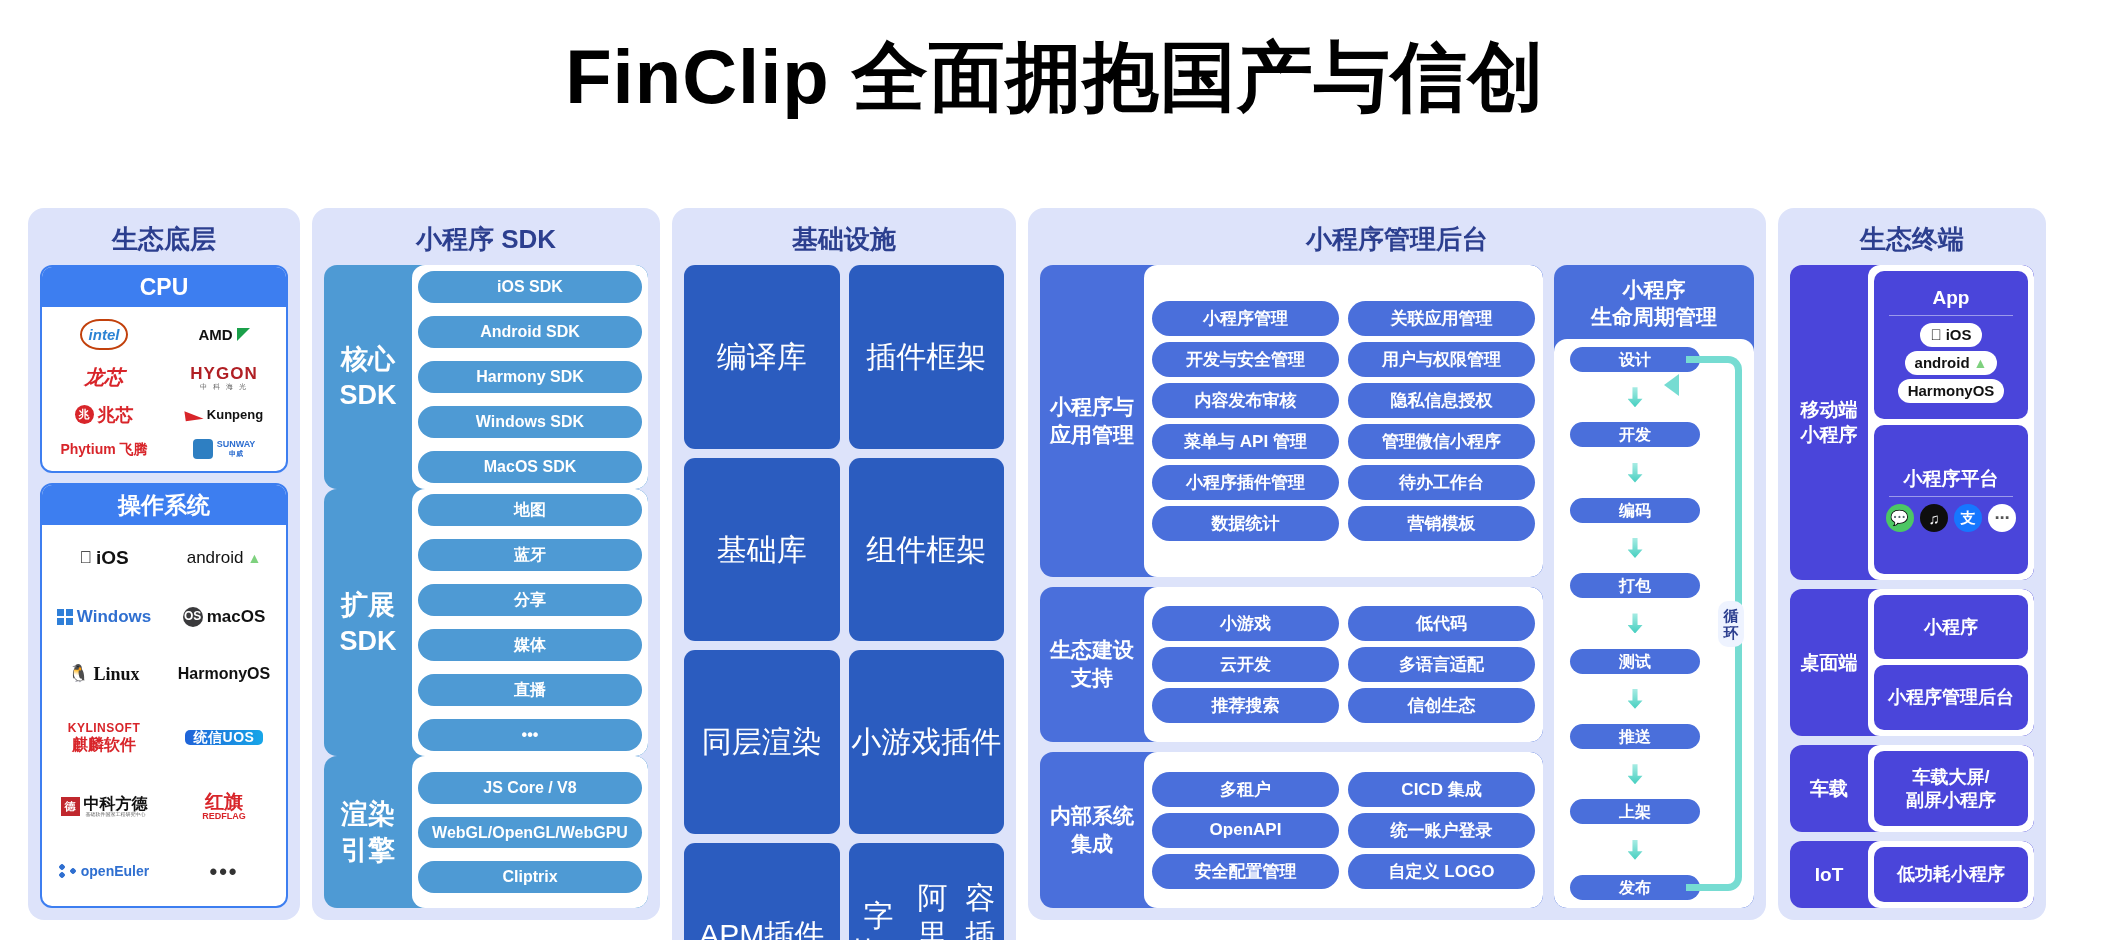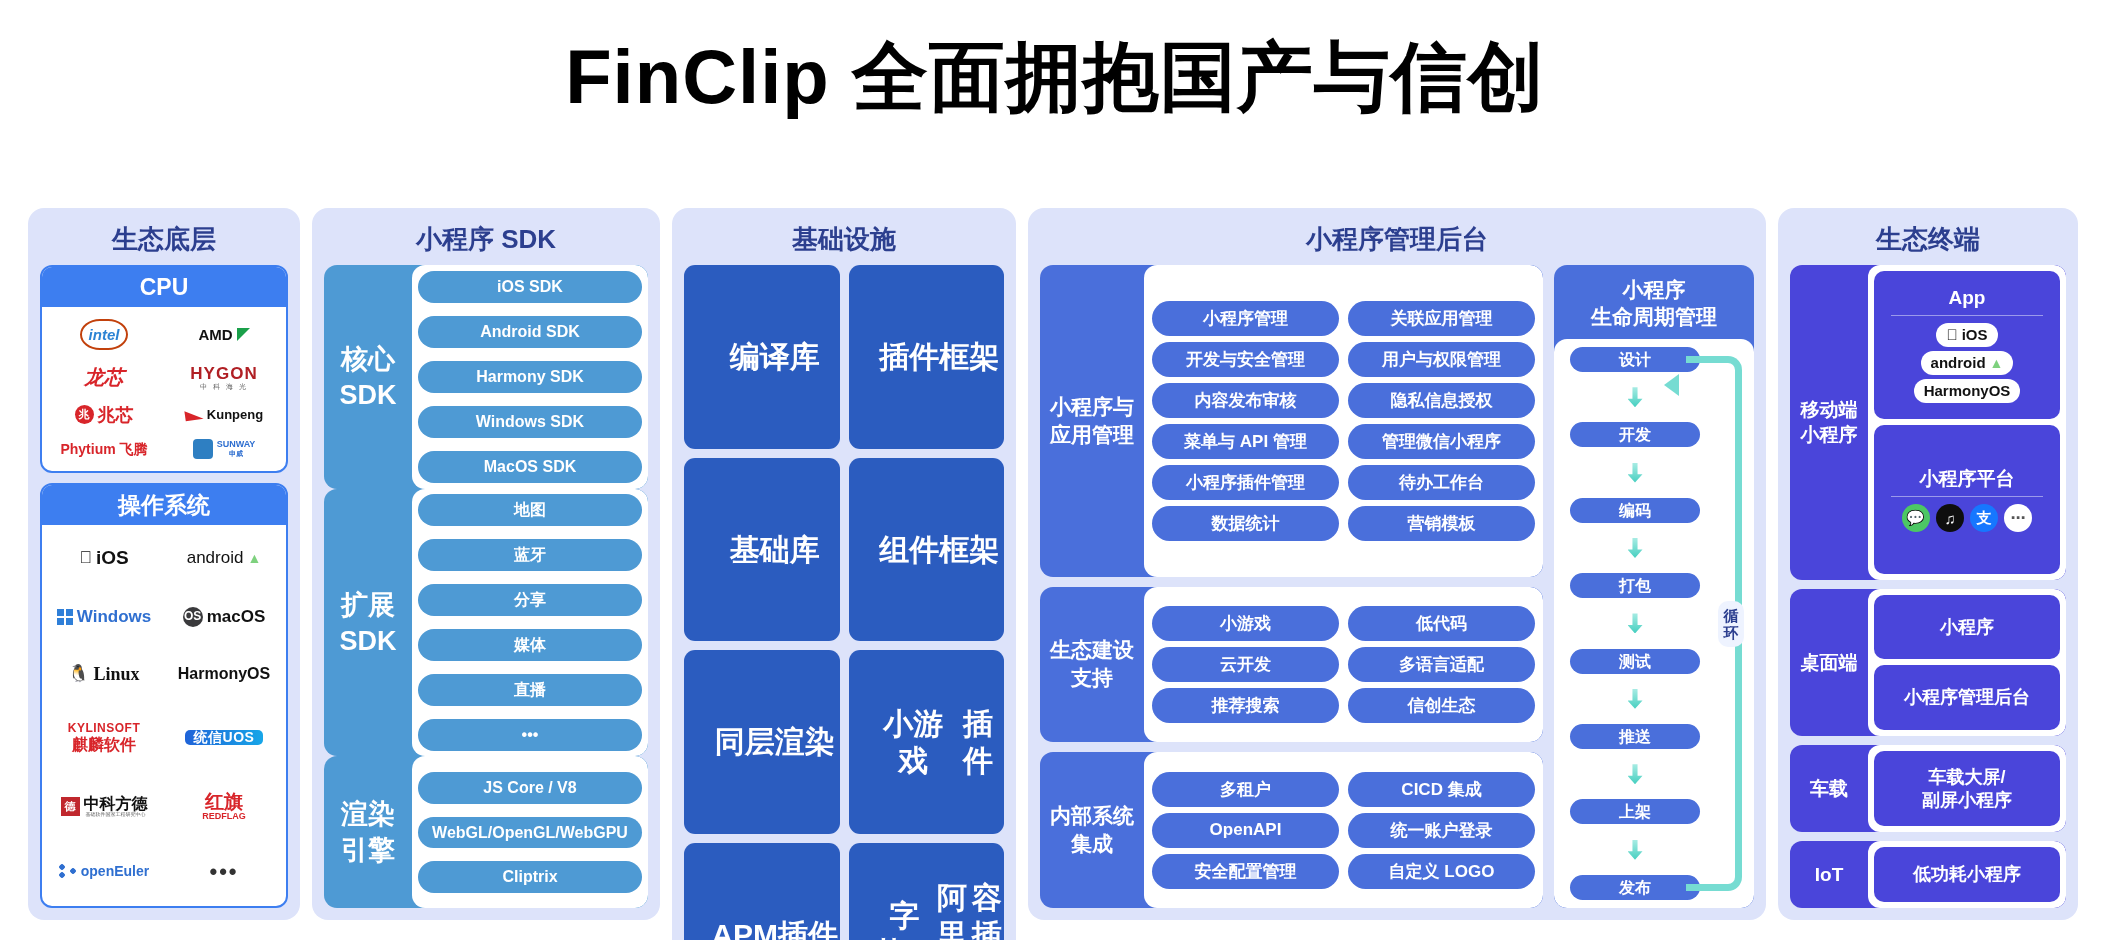--- a/index.html
+++ b/index.html
@@ -50,21 +50,21 @@
     line-height: 34px;
     padding: 4px 0 9px 0;
     white-space: nowrap;
   }
 
   
   .col-eco   { width: 272px; height: 712px; }
   .col-sdk   { width: 348px; height: 712px; }
   .col-infra { width: 344px; height: 830px; }
   .col-admin { width: 738px; height: 712px; }
-  .col-term  { width: 300px; height: 712px; }
+  .col-term  { width: 268px; height: 712px; }
 
   
   .eco-card {
     background: #ffffff;
     border-radius: 12px;
     border: 2px solid #3d7ef0;
     overflow: hidden;
     display: flex;
     flex-direction: column;
   }
@@ -199,22 +199,22 @@
     display: grid;
     grid-template-columns: 1fr 1fr;
     grid-template-rows: repeat(4, 1fr);
     gap: 9px;
   }
   .infra-box {
     background: #2b5cbf;
     border-radius: 11px;
     color: #ffffff;
     display: flex; align-items: center; justify-content: center;
-    font-size: 30px; font-weight: bold;
-    text-align: center; line-height: 37px; padding-left: 26px;
+    font-size: 30px; font-weight: normal;
+    text-align: center; line-height: 37px;
   }
 
   
   .admin-body { flex: 1; display: flex; gap: 11px; }
   .admin-left { flex: 1; display: flex; flex-direction: column; gap: 10px; }
   .admin-sec {
     display: flex;
     background: #4a6fdb;
     border-radius: 13px;
     overflow: hidden;

